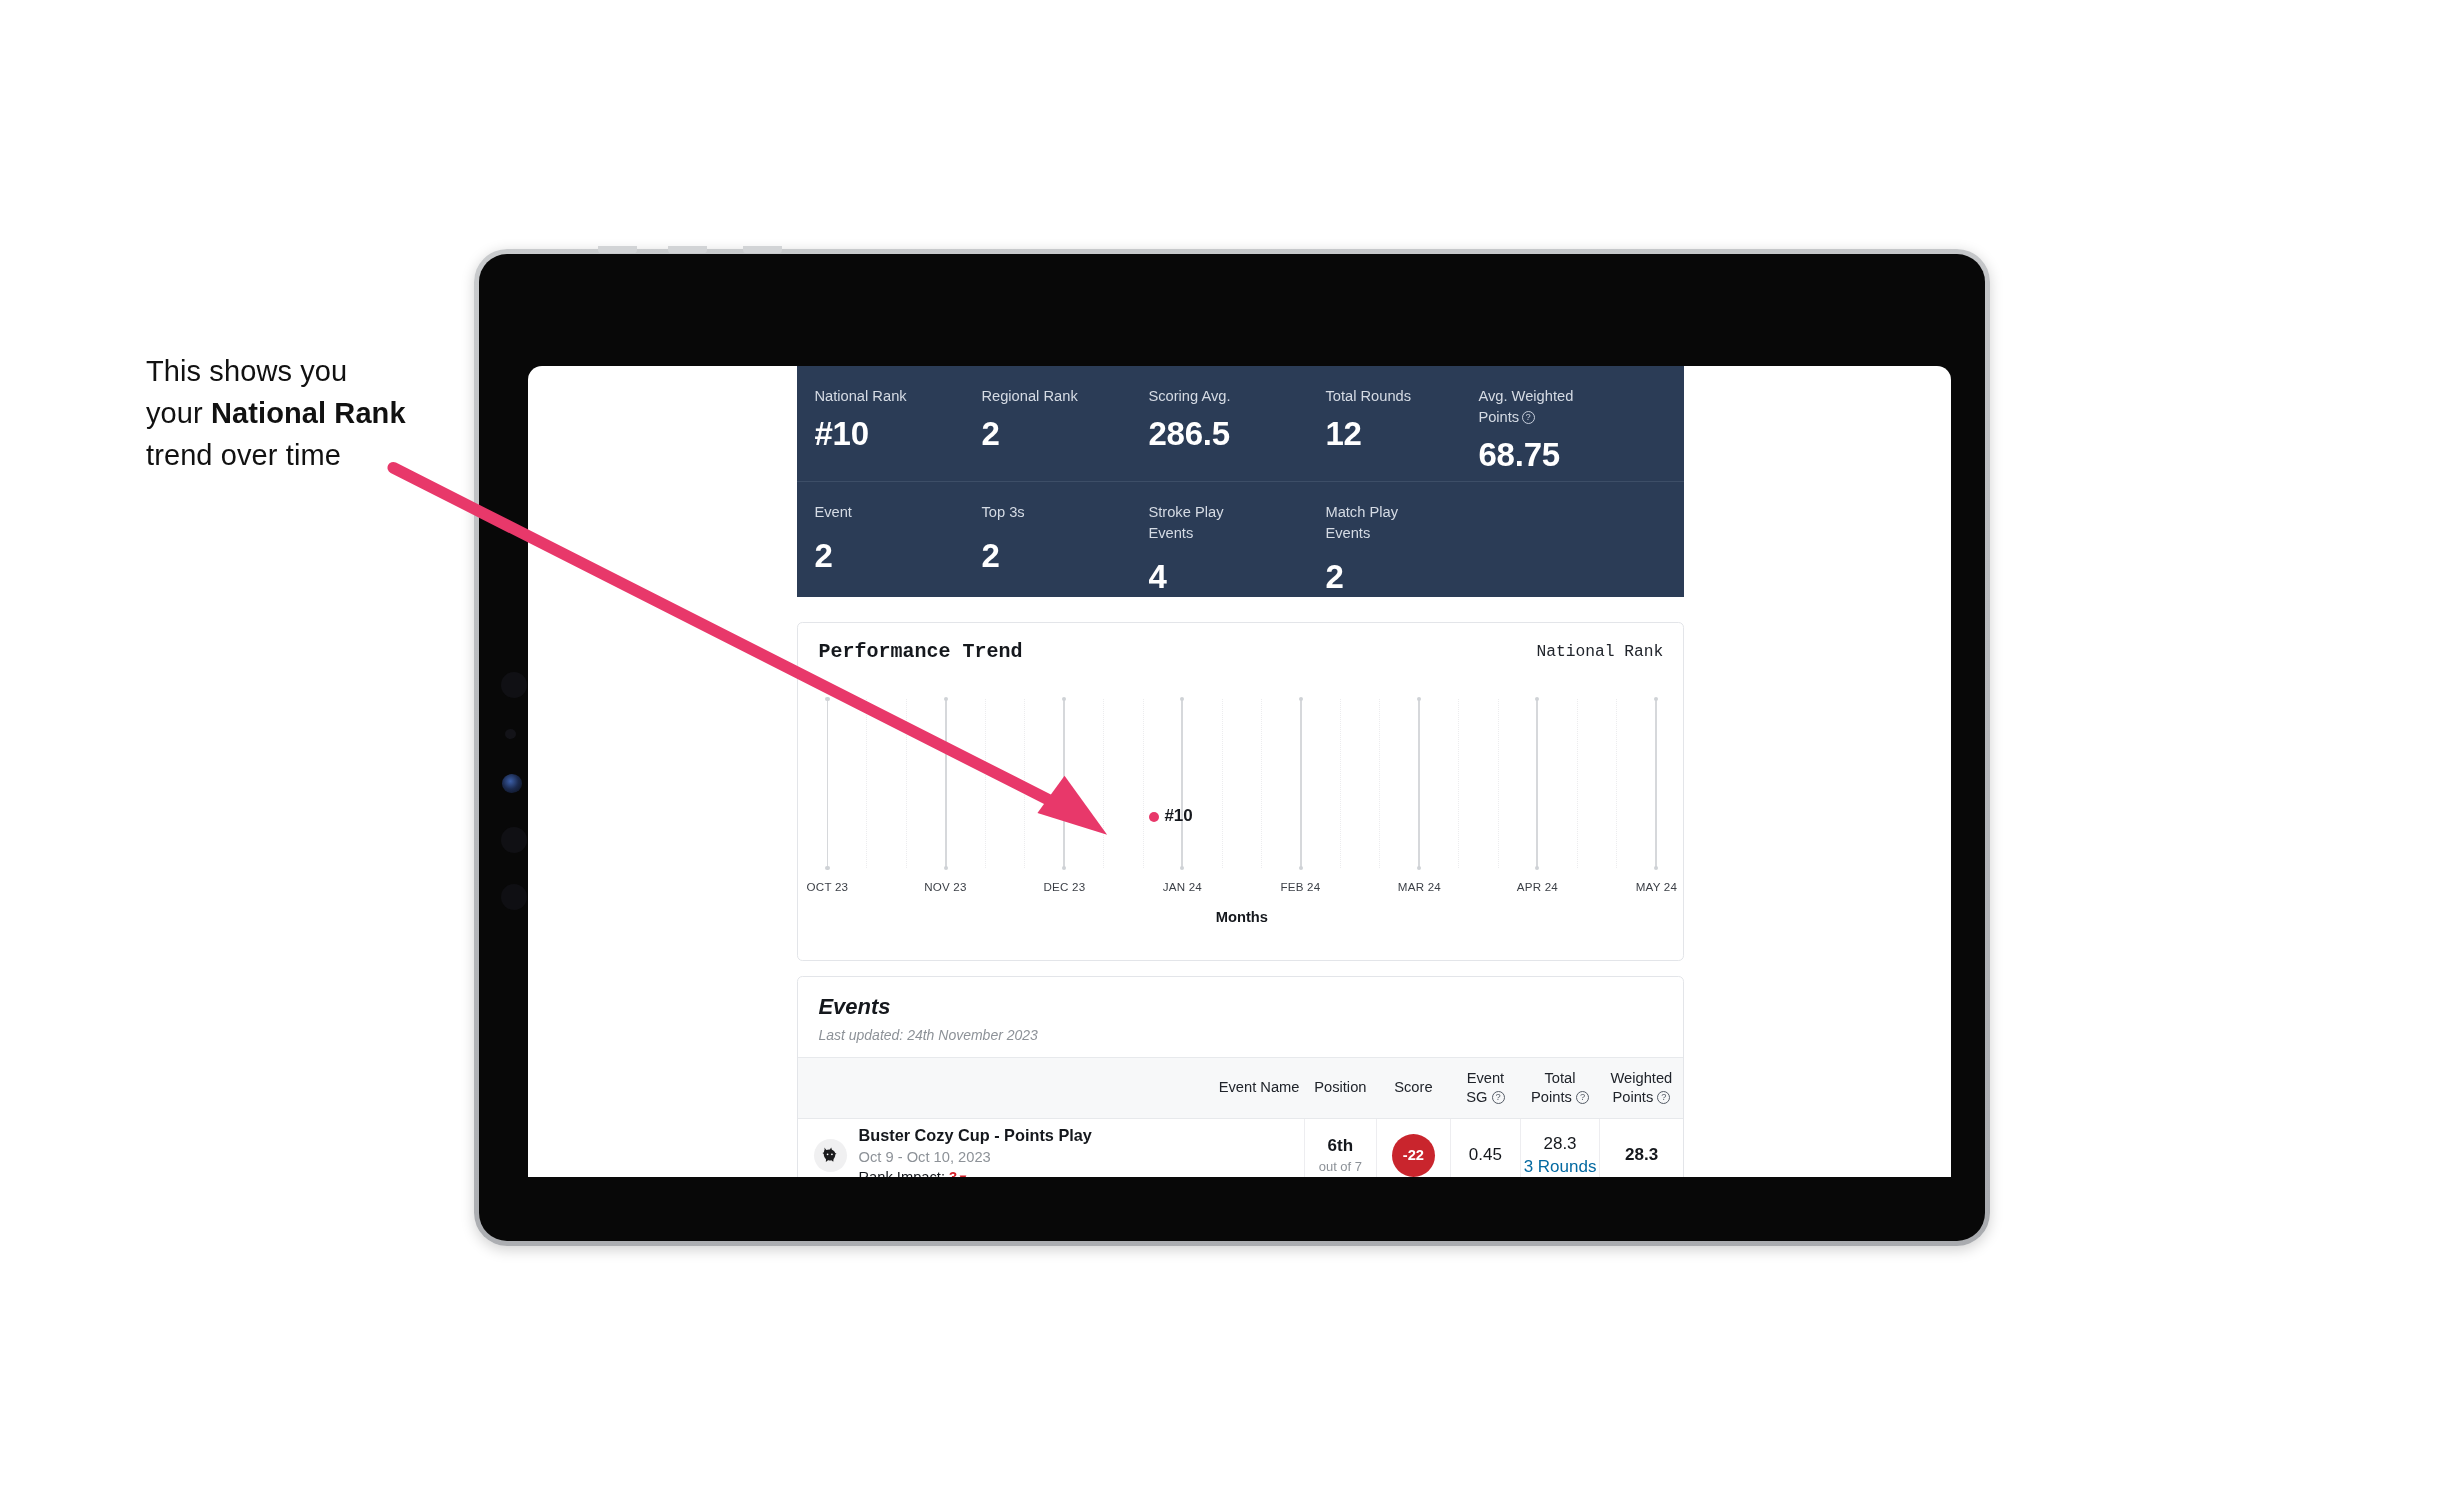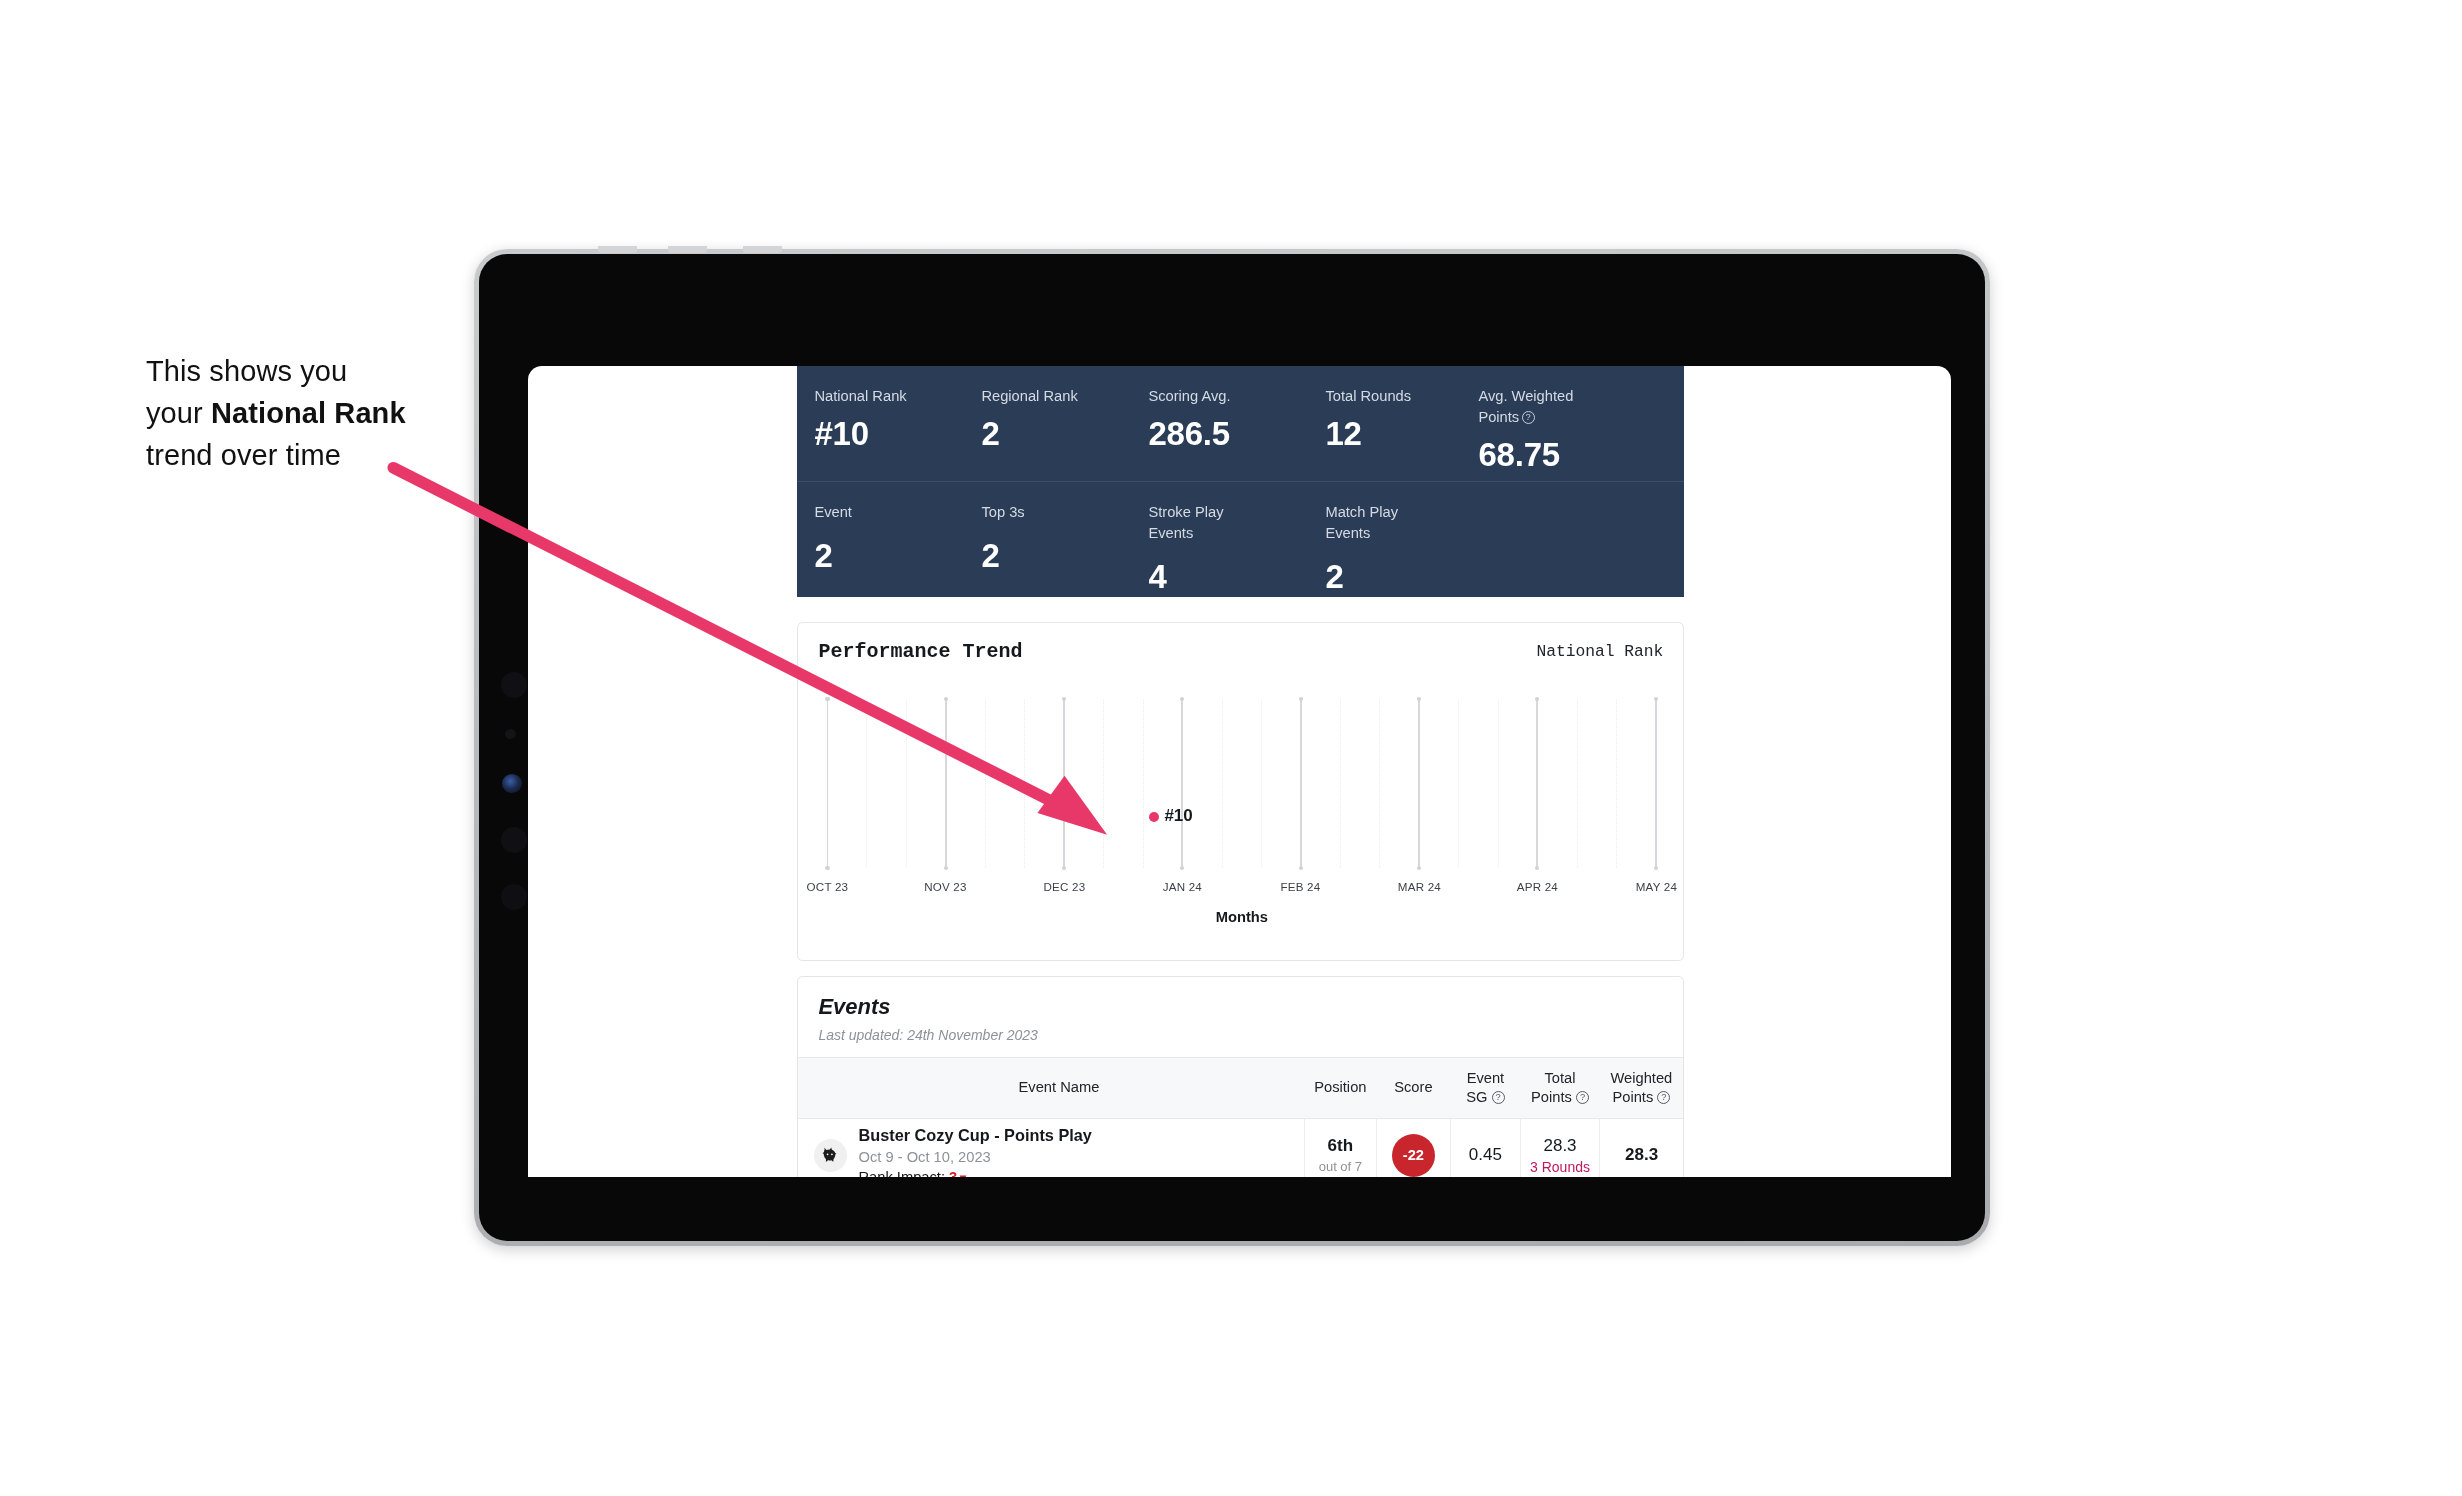--- a/index.html
+++ b/index.html
@@ -245,21 +245,21 @@
     font-size:14.7px;
     font-weight:400;
     color:#20242b;
     padding:11px 4.6px;
     text-align:center;
     vertical-align:middle;
     border-top:0.8px solid #e7e9ec;
     border-bottom:0.8px solid #e7e9ec;
     line-height:1.3;
   }
-  #events-table th.name-col { text-align:center; padding-left:20px; }
+  #events-table th.name-col { text-align:right; padding-left:20px; }
   #events-table td {
     border-bottom:0.8px solid #e7e9ec;
     border-left:0.8px solid #ededf0;
     text-align:center;
     vertical-align:middle;
     font-size:17px;
     color:#15181d;
     height:74px;
   }
   #events-table td.name-col {
@@ -286,21 +286,21 @@
     display:inline-flex;
     align-items:center; justify-content:center;
     width:43px; height:43px;
     border-radius:50%;
     background:#c9252d;
     color:#ffffff;
     font-size:14.7px;
     font-weight:700;
   }
   .pts-main { font-size:17px; }
-  .pts-sub { font-size:14px; color:#be185d; margin-top:3.1px; }
+  .pts-sub { font-size:17px; color:#0369a1; margin-top:3.1px; }
   .wpts { font-size:17px; font-weight:700; }
 </style>
 </head>
 <body>
 
 <div id="annotation">
   <div>This shows you</div>
   <div><span>your </span><b>National Rank</b></div>
   <div>trend over time</div>
 </div>

